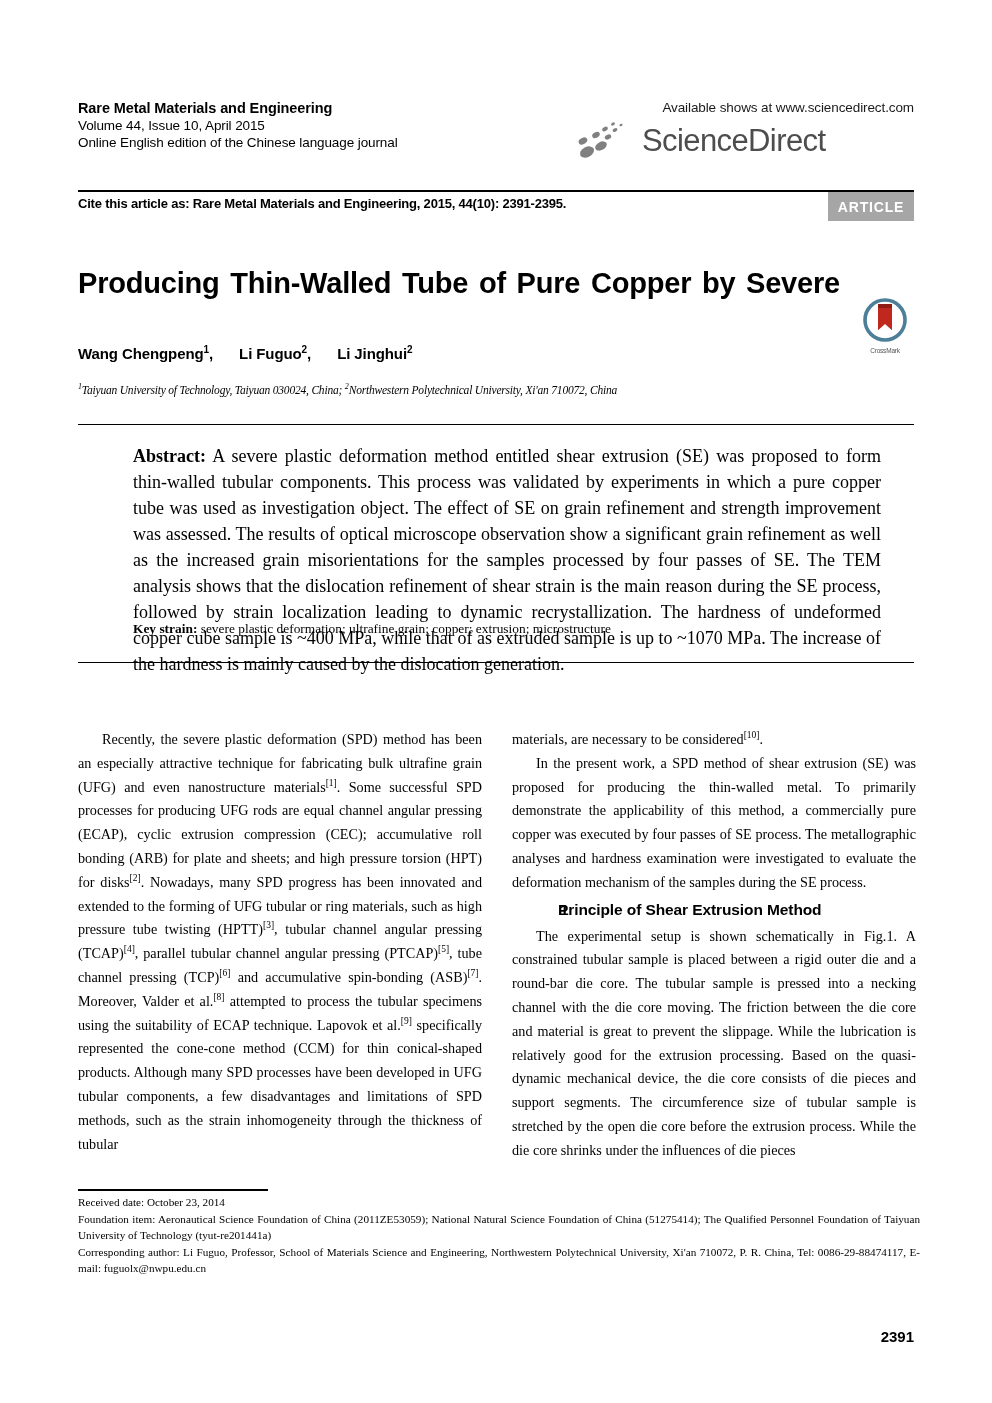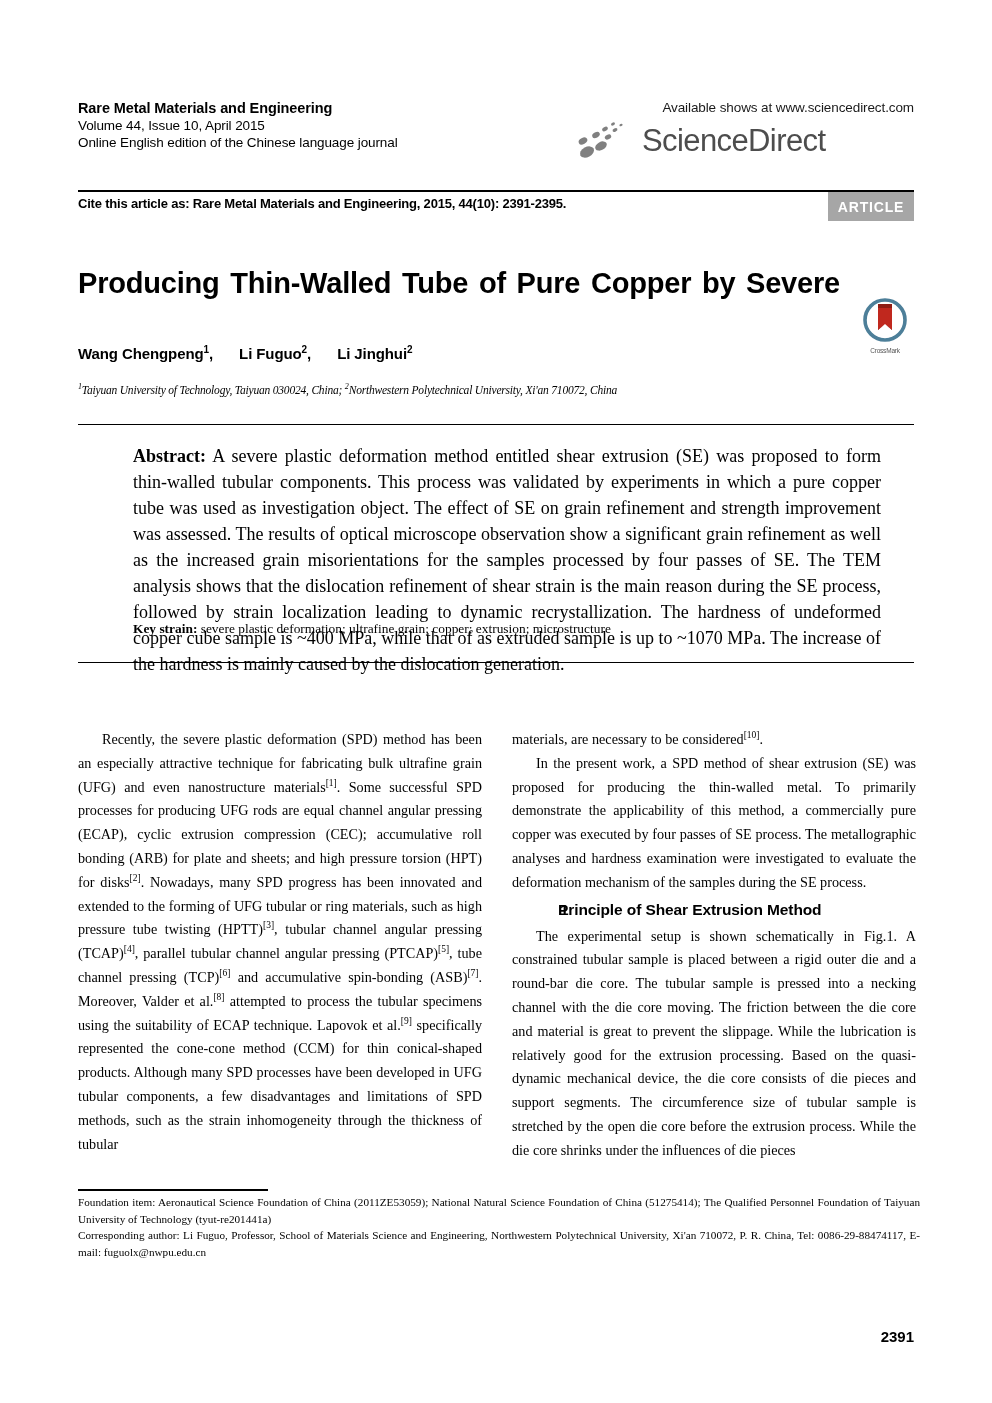--- a/index.html
+++ b/index.html
@@ -326,20 +326,21 @@
   </div>
 
   <div class="col col-right">
     <p class="noindent"><span>materials, are necessary to be considered</span><sup>[10]</sup><span>.</span></p>
     <p>In the present work, a SPD method of shear extrusion (SE) was proposed for producing the thin-walled metal. To primarily demonstrate the applicability of this method, a commercially pure copper was executed by four passes of SE process. The metallographic analyses and hardness examination were investigated to evaluate the deformation mechanism of the samples during the SE process.</p>
     <p class="section-head"><span class="num">1</span><span>Principle of Shear Extrusion Method</span></p>
     <p>The experimental setup is shown schematically in Fig.1. A constrained tubular sample is placed between a rigid outer die and a round-bar die core. The tubular sample is pressed into a necking channel with the die core moving. The friction between the die core and material is great to prevent the slippage. While the lubrication is relatively good for the extrusion processing. Based on the quasi-dynamic mechanical device, the die core consists of die pieces and support segments. The circumference size of tubular sample is stretched by the open die core before the extrusion process. While the die core shrinks under the influences of die pieces</p>
   </div>
 
   <div class="footnotes">
+    <div>Received date: October 23, 2014</div>
     <div>Foundation item: Aeronautical Science Foundation of China (2011ZE53059); National Natural Science Foundation of China (51275414); The Qualified Personnel Foundation of Taiyuan University of Technology (tyut-re201441a)</div>
     <div>Corresponding author: Li Fuguo, Professor, School of Materials Science and Engineering, Northwestern Polytechnical University, Xi'an 710072, P. R. China, Tel: 0086-29-88474117, E-mail: fuguolx@nwpu.edu.cn</div>
   </div>
 
 
   <div class="page-number">2391</div>
 
 </div>
 
 </body></html>

